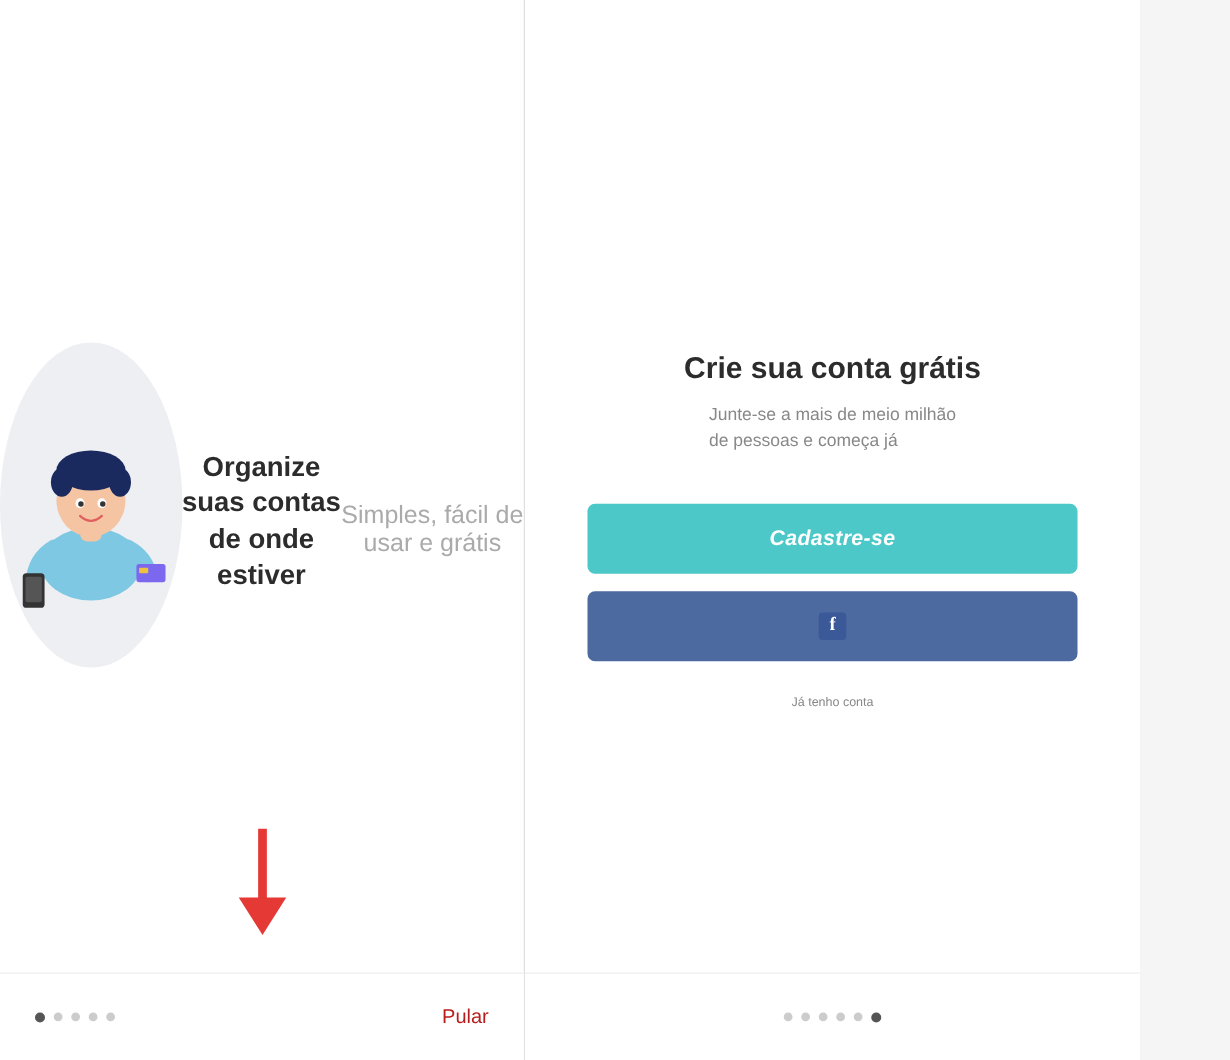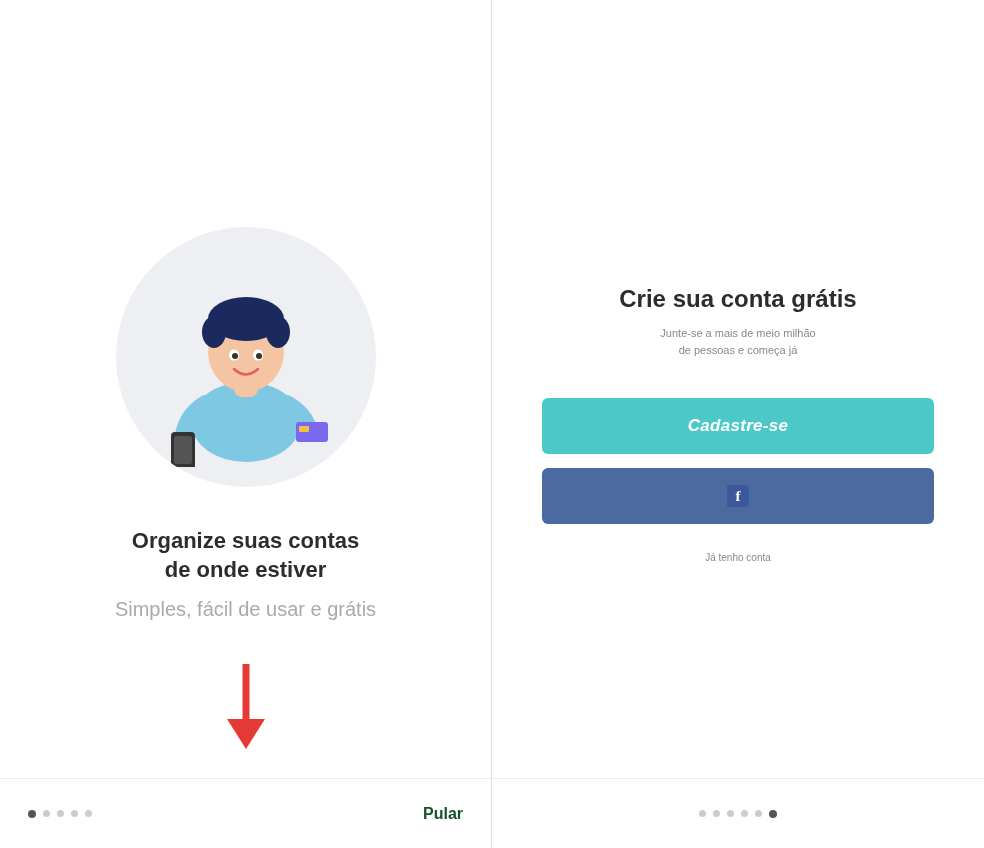--- a/index.html
+++ b/index.html
@@ -7,25 +7,25 @@
       width: 984px;
       height: 848px;
       display: flex;
       font-family: -apple-system, BlinkMacSystemFont, 'Segoe UI', sans-serif;
       background: #f5f5f5;
       overflow: hidden;
     }
 
     
     .left-panel {
-      width: 492px;
+      width: 420px;
       height: 848px;
       background: #ffffff;
       display: flex;
-      flex-direction: column;
+      flex-direction: row;
       align-items: center;
       justify-content: center;
       position: relative;
       border-right: 1px solid #e0e0e0;
     }
 
     .illustration-circle {
       width: 260px;
       height: 260px;
       background: #eeeff3;
@@ -87,22 +87,22 @@
     }
 
     .dot.active {
       background: #555555;
       width: 8px;
       height: 8px;
     }
 
     .pular-btn {
       font-size: 16px;
-      color: #14532d;
-      font-weight: 700;
+      color: #b91c1c;
+      font-weight: 400;
       cursor: pointer;
       background: none;
       border: none;
     }
 
     
     .red-arrow {
       position: absolute;
       bottom: 90px;
       left: 50%;
@@ -124,23 +124,22 @@
 
     .right-title {
       font-size: 24px;
       font-weight: 700;
       color: #2c2c2c;
       text-align: center;
       margin-bottom: 12px;
     }
 
     .right-subtitle {
-      font-size: 11px;
+      font-size: 14px;
       color: #888888;
-      text-align: center;
       line-height: 1.5;
       margin-bottom: 40px;
     }
 
     .btn-cadastrese {
       width: 100%;
       height: 56px;
       background: #4dc8c8;
       border: none;
       border-radius: 6px;

